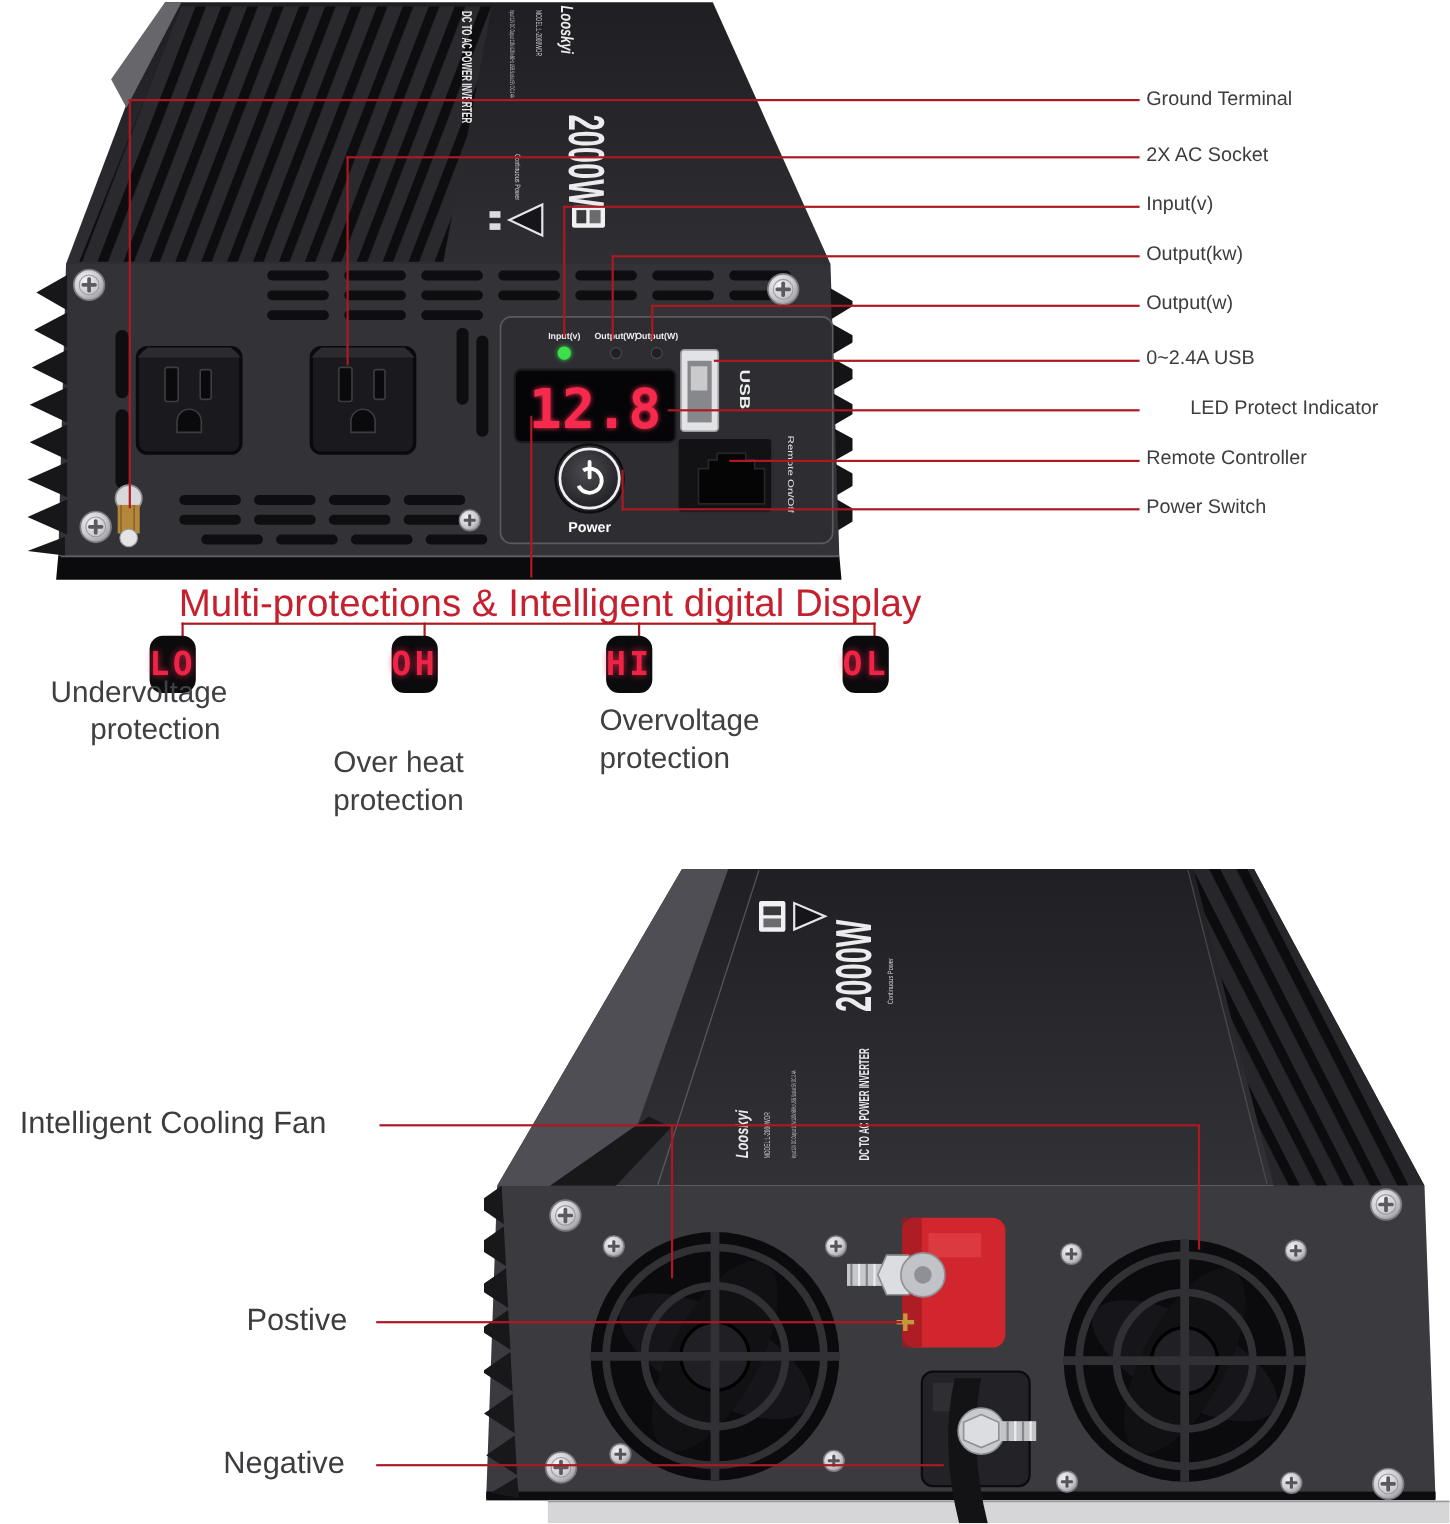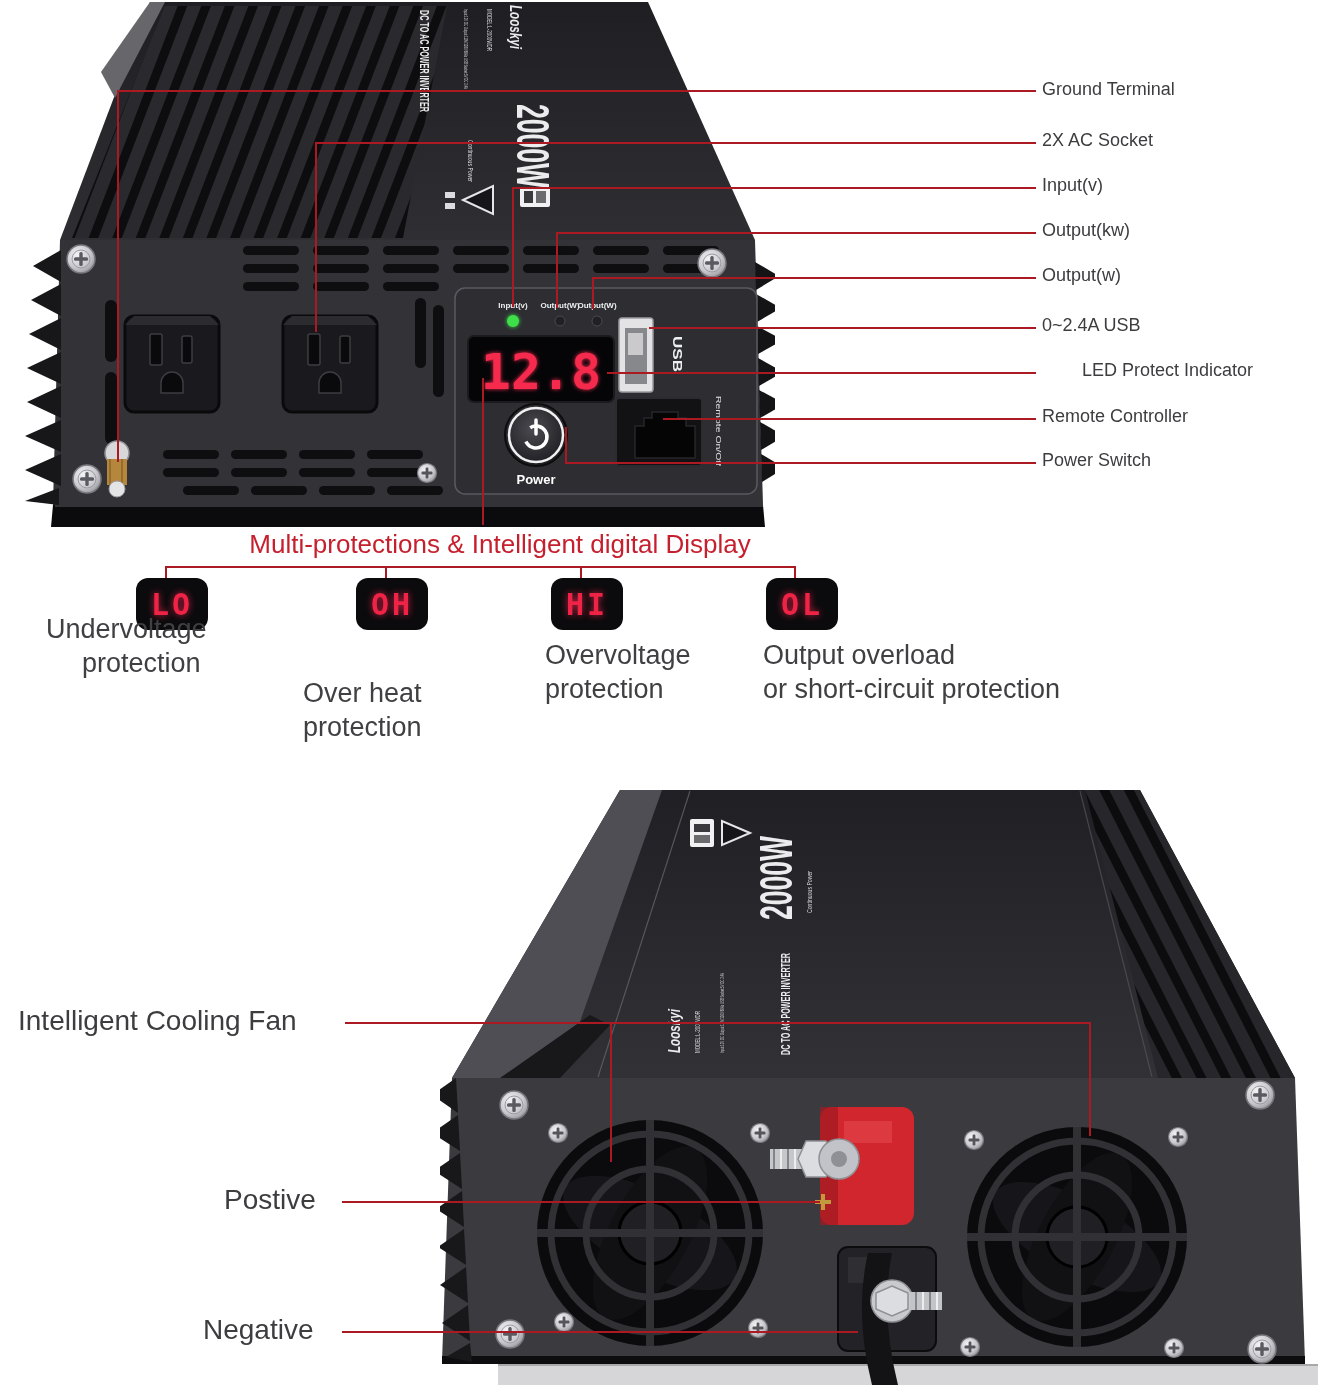--- a/index.html
+++ b/index.html
@@ -3,22 +3,22 @@
 <meta charset="utf-8">
 <style>
   html,body{margin:0;padding:0;background:#fff;}
   .canvas{position:relative;width:1318px;height:1385px;background:#ffffff;overflow:hidden;
           font-family:"Liberation Sans", sans-serif;}
   .hl,.vl{position:absolute;background:#ab1a22;}
   .hl{height:2px;} .vl{width:2px;}
   .rlabel{position:absolute;left:1042px;font-size:18px;color:#3d3d40;white-space:nowrap;}
   .blabel{position:absolute;font-size:28px;color:#3d3d40;white-space:nowrap;}
   .mid-title{position:absolute;left:150px;top:529px;width:700px;text-align:center;
-             font-size:26px;color:#c6202e;}
-  .ledbox{position:absolute;width:72px;height:52px;background:#0b0b0d;border-radius:12px;
+             font-size:35px;color:#c6202e;}
+  .ledbox{position:absolute;width:42px;height:52px;background:#0b0b0d;border-radius:12px;
           display:flex;align-items:center;justify-content:center;}
   .ledtxt{font-family:"DejaVu Sans Mono", monospace;font-weight:bold;font-size:30px;
           color:#ee2346;letter-spacing:3px;text-shadow:0 0 7px rgba(244,36,78,.8);}
   .prot{position:absolute;font-size:27px;color:#404043;line-height:1.26;}
   .prot .l2{display:block;}
   .prot.indent .l2{padding-left:36px;}
   svg text{font-family:"Liberation Sans", sans-serif;}
   .seg{font-family:"DejaVu Sans Mono", monospace;font-weight:bold;}
 </style>
 </head>
@@ -395,24 +395,20 @@
     <span class="l2">protection</span>
   </div>
   <div class="prot" style="left:303px;top:676px;">
     <span class="l1">Over heat</span>
     <span class="l2">protection</span>
   </div>
   <div class="prot" style="left:545px;top:638px;">
     <span class="l1">Overvoltage</span>
     <span class="l2">protection</span>
   </div>
-  <div class="prot" style="left:763px;top:638px;">
-    <span class="l1">Output overload</span>
-    <span class="l2">or short-circuit protection</span>
-  </div>
 
   <div class="hl" style="left:345px;top:1022px;width:746px;"></div>
   <div class="vl" style="left:610px;top:1022px;height:140px;"></div>
   <div class="vl" style="left:1089px;top:1022px;height:114px;"></div>
   <div class="hl" style="left:342px;top:1201px;width:478px;"></div>
   <div class="hl" style="left:342px;top:1331px;width:516px;"></div>
 
   <div class="blabel" style="left:18px;top:1005px;">Intelligent  Cooling Fan</div>
   <div class="blabel" style="left:224px;top:1184px;">Postive</div>
   <div class="blabel" style="left:203px;top:1314px;">Negative</div>

